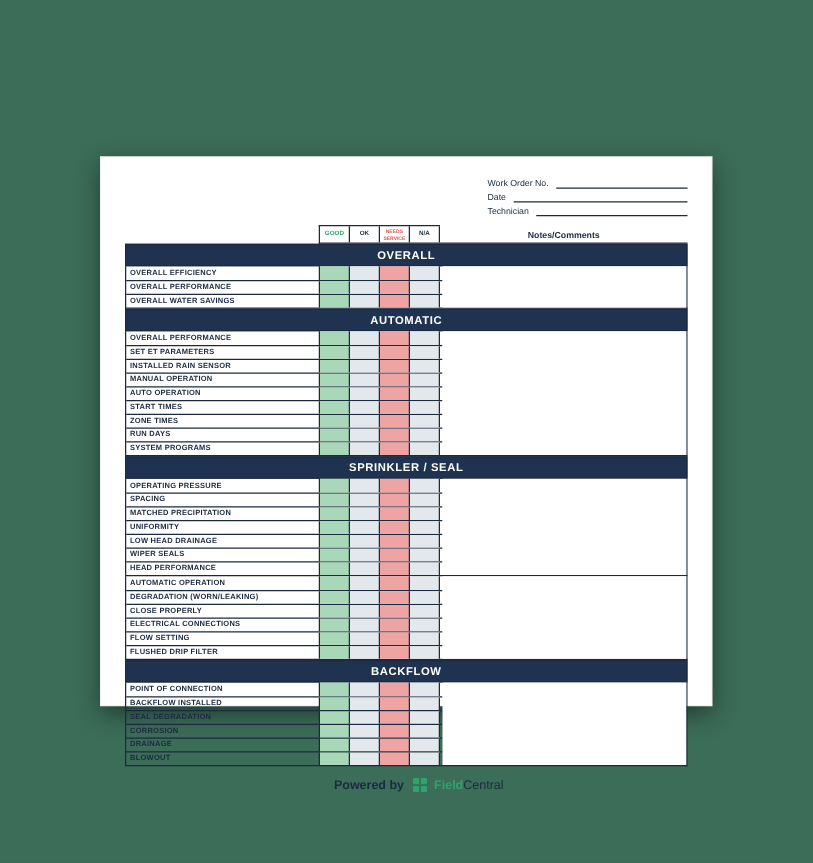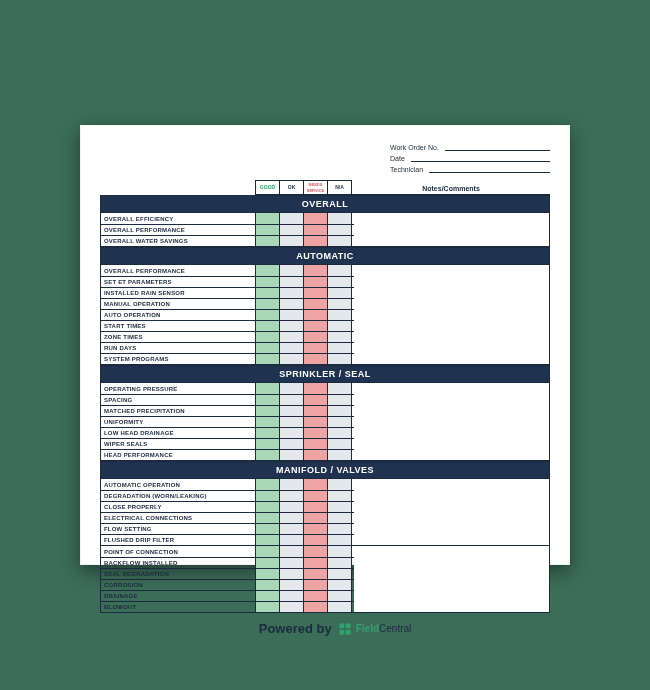--- a/index.html
+++ b/index.html
@@ -70,21 +70,21 @@
   .row .cell.ok    { background:#e3e8ed; }
   .row .cell.needs { background:#efa4a4; }
   .row .cell.na    { background:#e3e8ed; }
   .notes-area { flex:1 1 auto; background:#fff; }
 
   
   .footer {
     display:flex; align-items:center; justify-content:center; gap:6px;
     margin-top:8px;
   }
-  .footer .pw { font-size:13px; color:#1c2a3f; font-weight:600;padding-left:20px;}
+  .footer .pw { font-size:10px; color:#1c2a3f; font-weight:600;padding-left:20px;}
   .logo { display:flex; align-items:center; gap:4px; }
   .logo svg { display:block; }
   .logo-text { font-size:10px; font-weight:400; }
   .logo-text .fc1 { color:#2fa36b; font-weight:600;}
   .logo-text .fc2 { color:#1c2a3f; }
 </style>
 </head>
 <body>
 
 <div class="page">
@@ -262,21 +262,20 @@
           <div class="row">
             <div class="label">HEAD PERFORMANCE</div>
             <div class="cell good"></div>
             <div class="cell ok"></div>
             <div class="cell needs"></div>
             <div class="cell na"></div>
           </div>
         </div>
         <div class="notes-area"></div>
       </div>
-      <div class="sec-title">MANIFOLD / VALVES</div>
       <div class="sec-body">
         <div class="rows">
           <div class="row">
             <div class="label">AUTOMATIC OPERATION</div>
             <div class="cell good"></div>
             <div class="cell ok"></div>
             <div class="cell needs"></div>
             <div class="cell na"></div>
           </div>
           <div class="row">
@@ -310,20 +309,21 @@
           <div class="row">
             <div class="label">FLUSHED DRIP FILTER</div>
             <div class="cell good"></div>
             <div class="cell ok"></div>
             <div class="cell needs"></div>
             <div class="cell na"></div>
           </div>
         </div>
         <div class="notes-area"></div>
       </div>
+      <div class="sec-title">BACKFLOW</div>
       <div class="sec-body">
         <div class="rows">
           <div class="row">
             <div class="label">POINT OF CONNECTION</div>
             <div class="cell good"></div>
             <div class="cell ok"></div>
             <div class="cell needs"></div>
             <div class="cell na"></div>
           </div>
           <div class="row">

